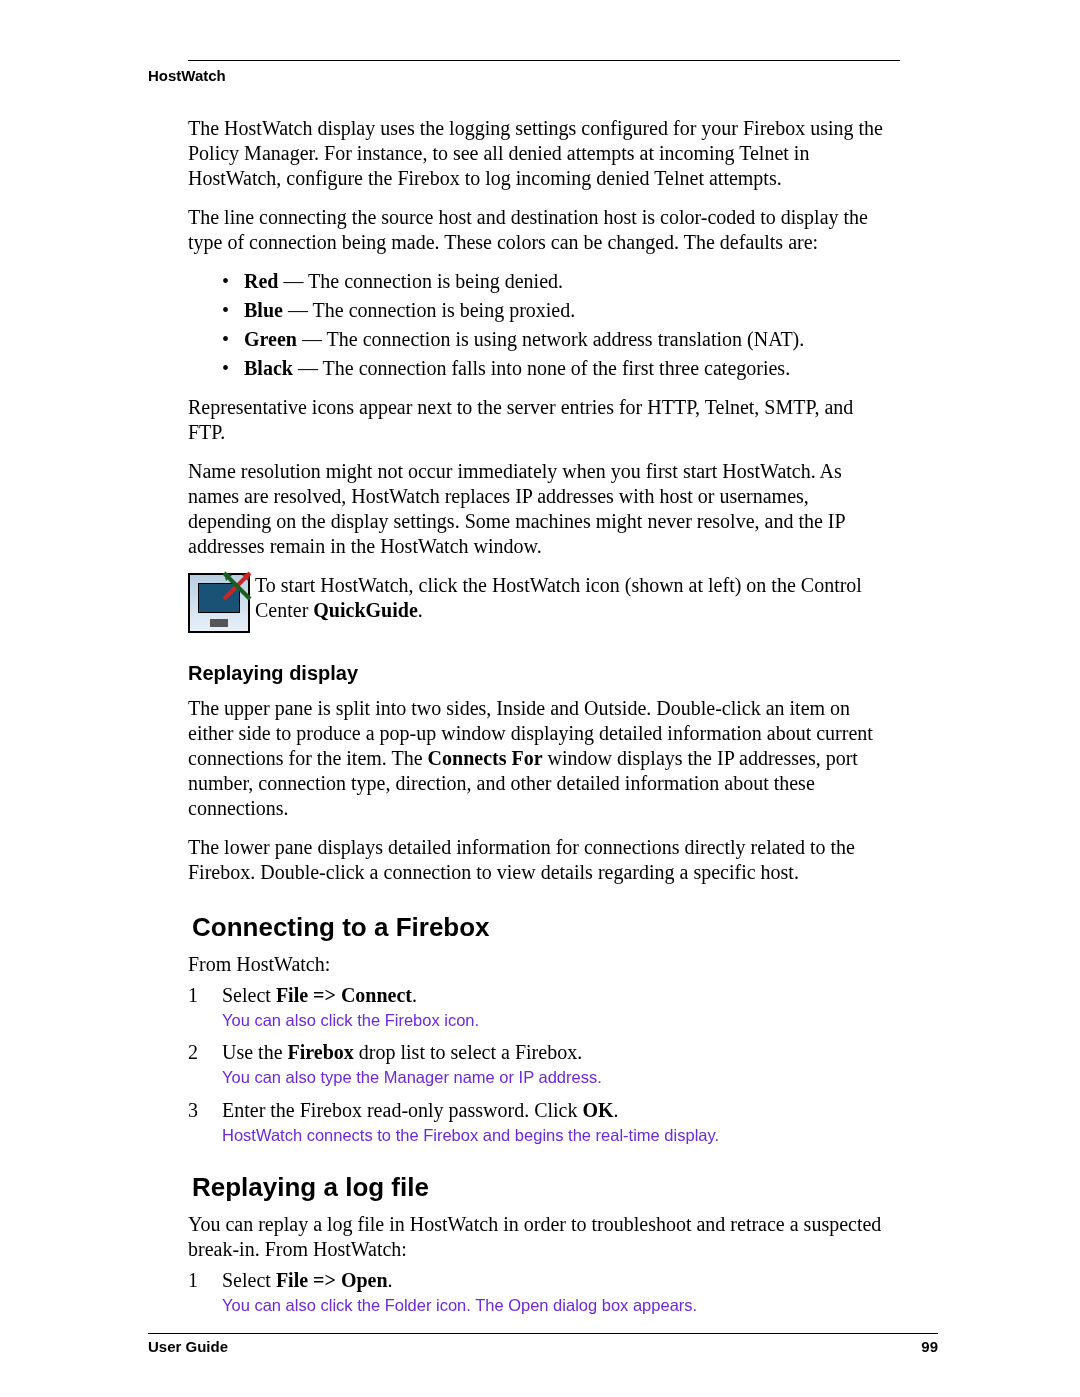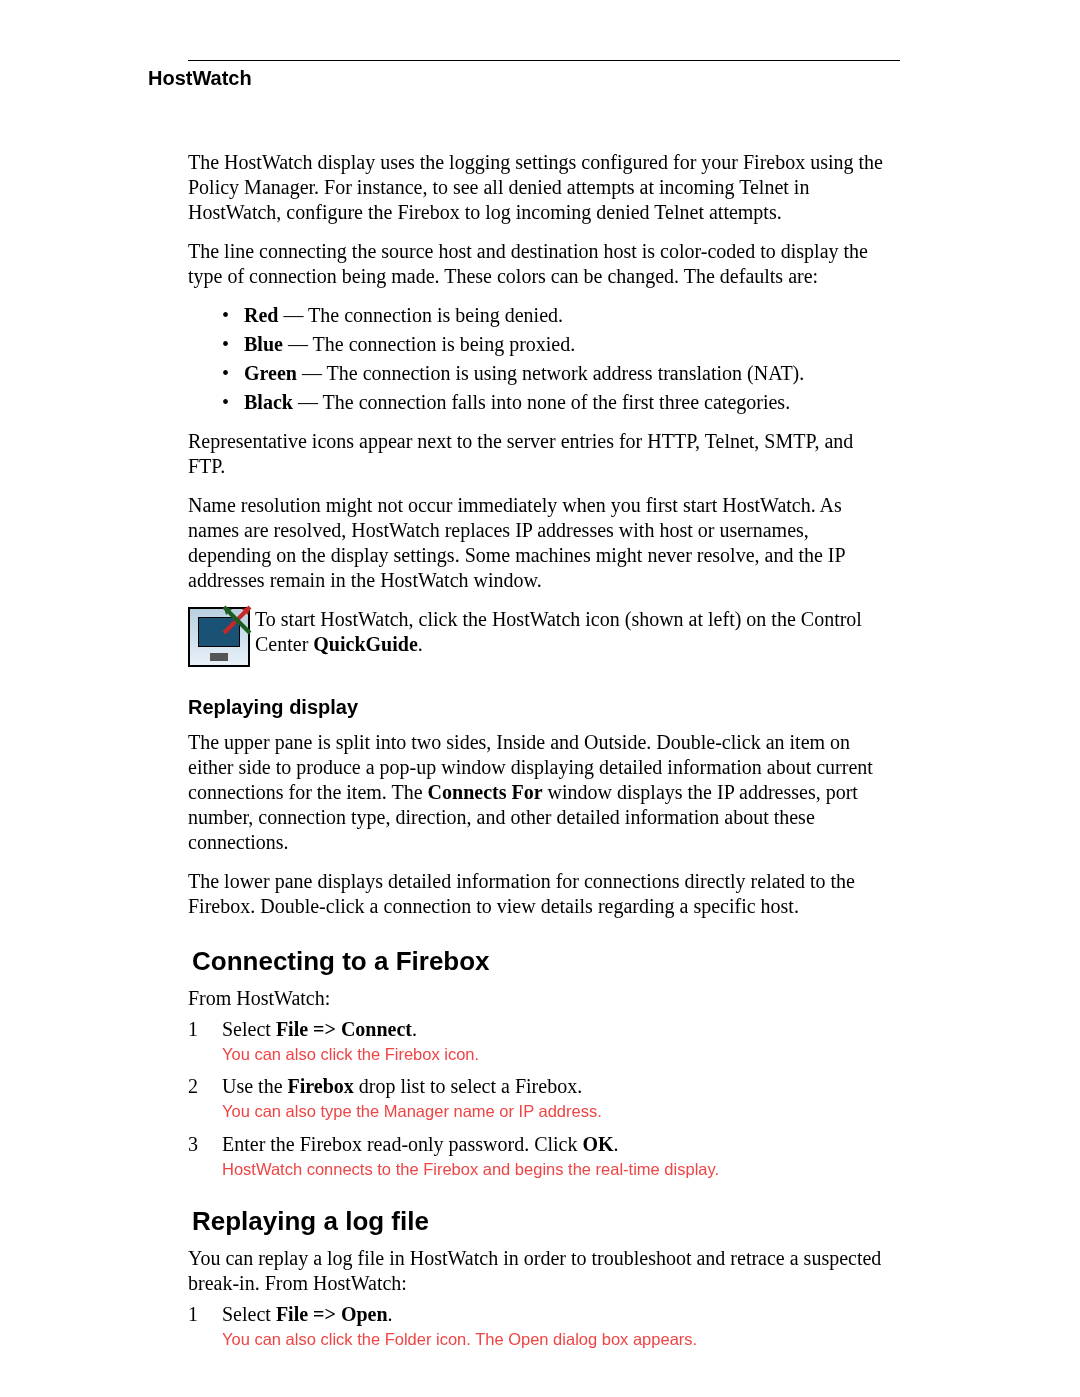--- a/index.html
+++ b/index.html
@@ -17,22 +17,22 @@
     box-sizing: border-box;
     padding: 60px 180px 0 188px;
   }
   .rule {
     border-top: 1px solid #000;
     margin: 0 0 6px 0;
   }
   .running-head {
     font-family: Arial, Helvetica, sans-serif;
     font-weight: bold;
-    font-size: 20px;
-    margin: 0 0 60px -40px;
+    font-size: 15px;
+    margin: 0 0 32px -40px;
   }
   .body {
     font-size: 20px;
     line-height: 1.25;
   }
   .para { margin: 0 12px 14px 0; }
   .bullets {
     list-style: none;
     padding: 0;
     margin: 0 0 14px 34px;
@@ -102,21 +102,21 @@
   }
   .numlist li .num {
     position: absolute;
     left: 0;
     top: 0;
     font-size: 20px;
   }
   .note {
     font-family: Arial, Helvetica, sans-serif;
     font-size: 16.5px;
-    color: #ef4444;
+    color: #6d28d9;
     margin-top: 2px;
   }
   .arrow {
     font-weight: bold;
   }
   .footer {
     position: absolute;
     left: 148px;
     right: 142px;
     bottom: 42px;
@@ -204,14 +204,21 @@
     <ol class="numlist">
       <li>
         <span class="num">1</span>
         <span>Select </span><b>File </b><b class="arrow">=&gt;</b><b> Open</b><span>.</span>
         <div class="note">You can also click the Folder icon. The Open dialog box appears.</div>
       </li>
     </ol>
 
   </div>
 
+  <div class="footer">
+    <div class="rule"></div>
+    <div class="footer-row">
+      <span>User Guide</span>
+      <span>99</span>
+    </div>
+  </div>
 
 </div>
 
 </body></html>

